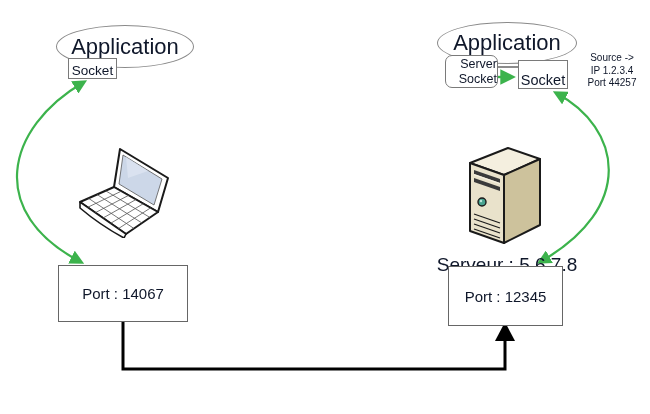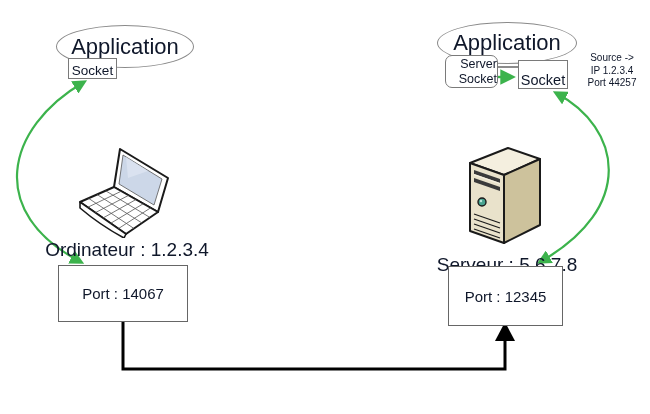--- a/index.html
+++ b/index.html
@@ -72,23 +72,20 @@
       <path d="M19 48.5 L64 77"></path>
       <path d="M10.5 52.3 L56 82.5"></path>
       <path d="M43.3 45.2 L9.7 61.3"></path>
       <path d="M50.7 49.3 L17.3 66.7"></path>
       <path d="M58 53.5 L25 72"></path>
       <path d="M65.3 57.7 L32.7 77.3"></path>
       <path d="M72.7 61.8 L40.3 82.7"></path>
     </g>
   </svg>
 
-  <div class="abs hostlabel" style="left:17px;top:239px;width:220px;">
-    <span>Ordinateur : 1.2.3.4</span>
-  </div>
 
   <div class="abs portbox" style="left:58px;top:265px;width:130px;height:57px;">
     <span>Port : 14067</span>
   </div>
 
   <div class="abs ellipse" style="left:437px;top:22px;width:140px;height:42px;">
     <span class="app-label">Application</span>
   </div>
 
   <div class="abs sbox srvsock" style="left:445px;top:55px;width:53px;height:33px;border-radius:7px;">

